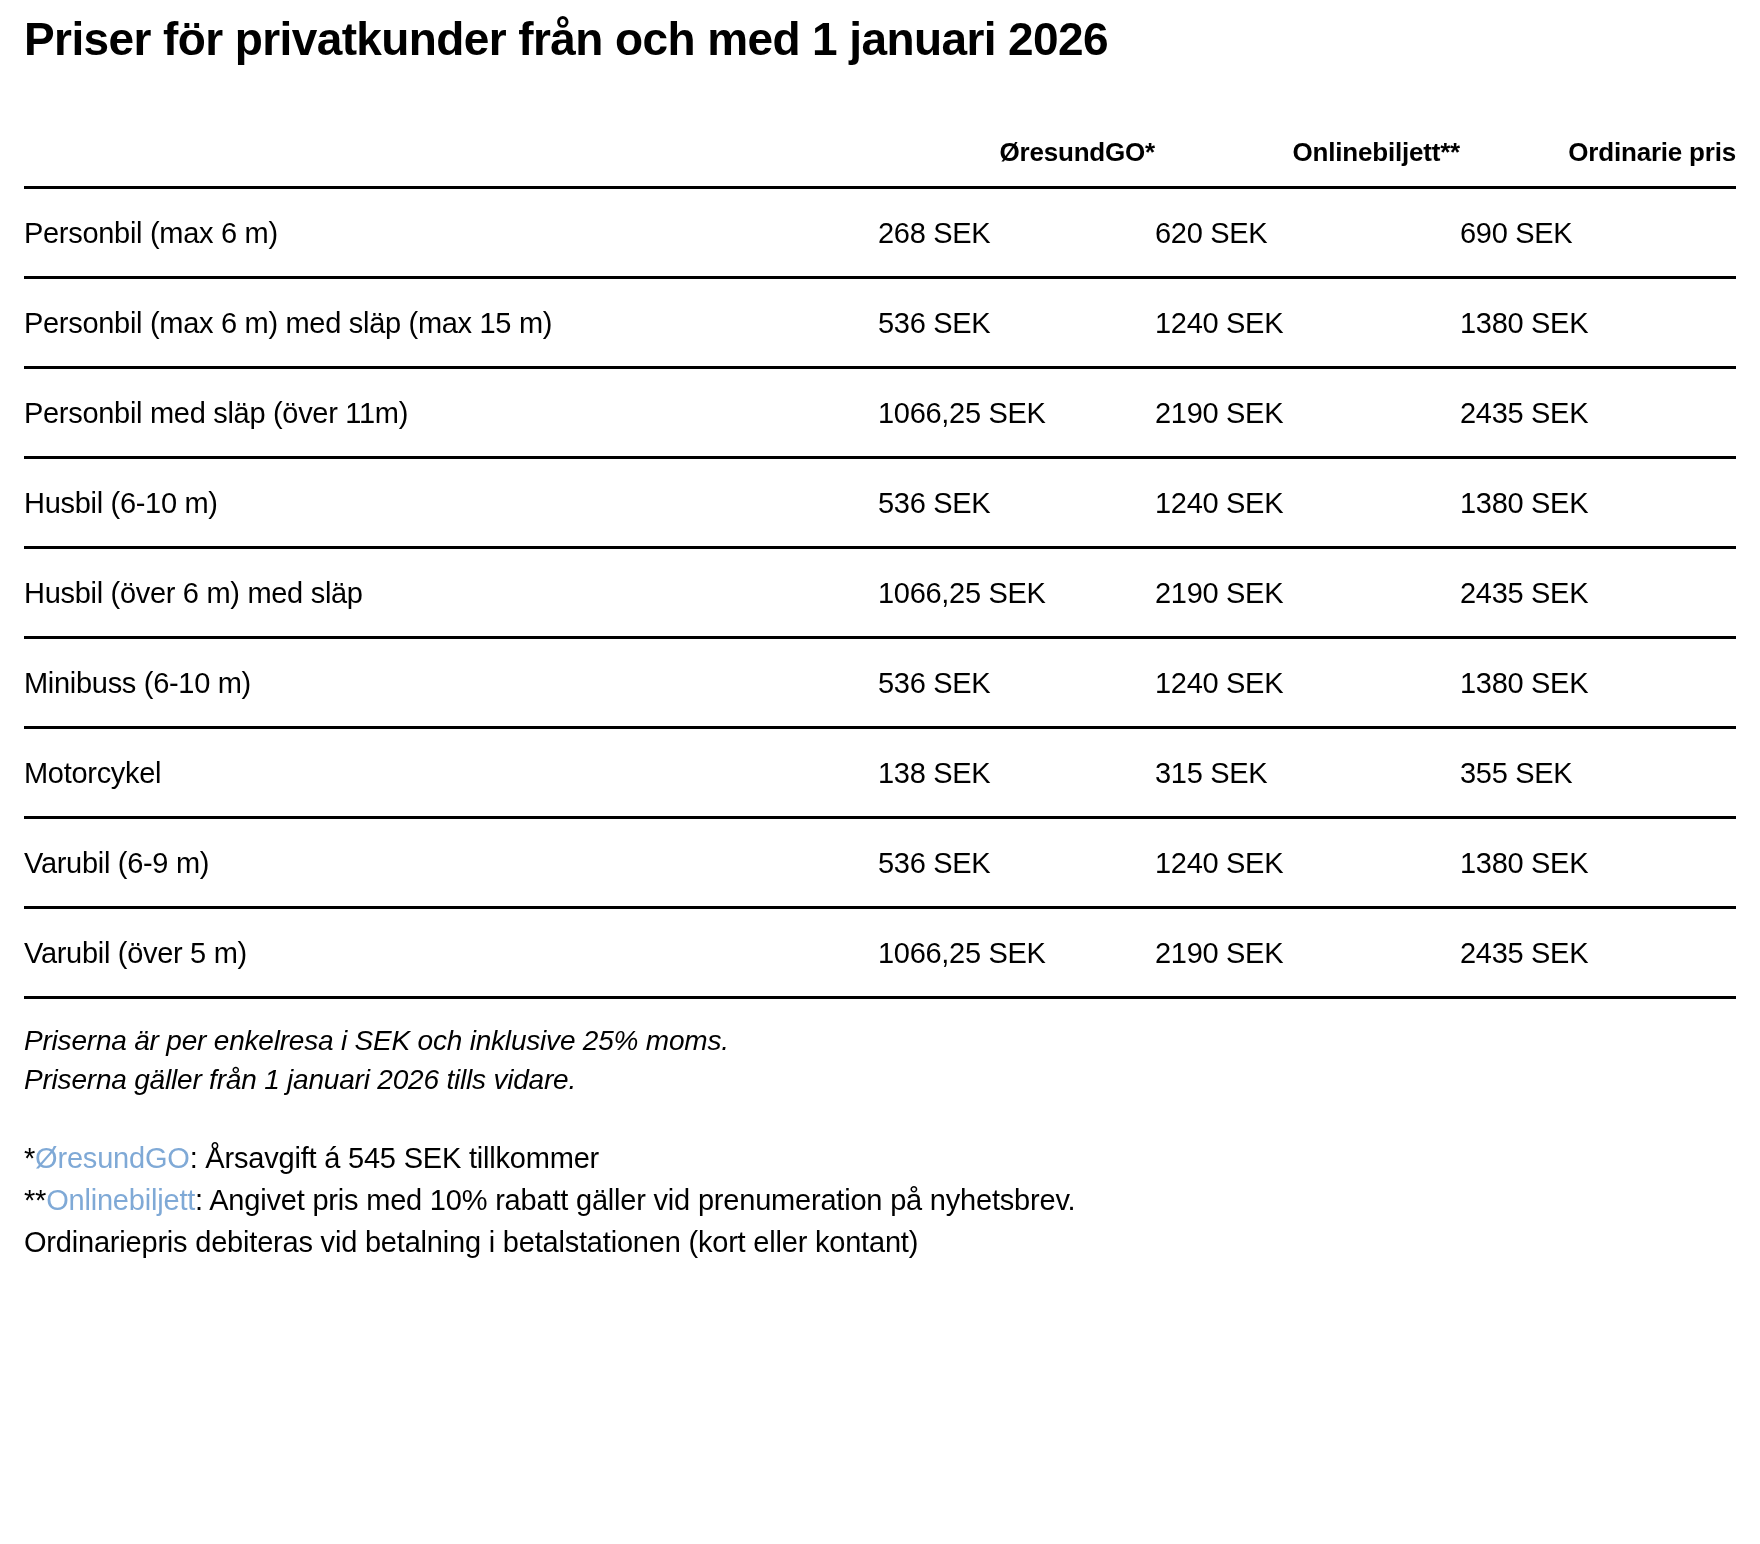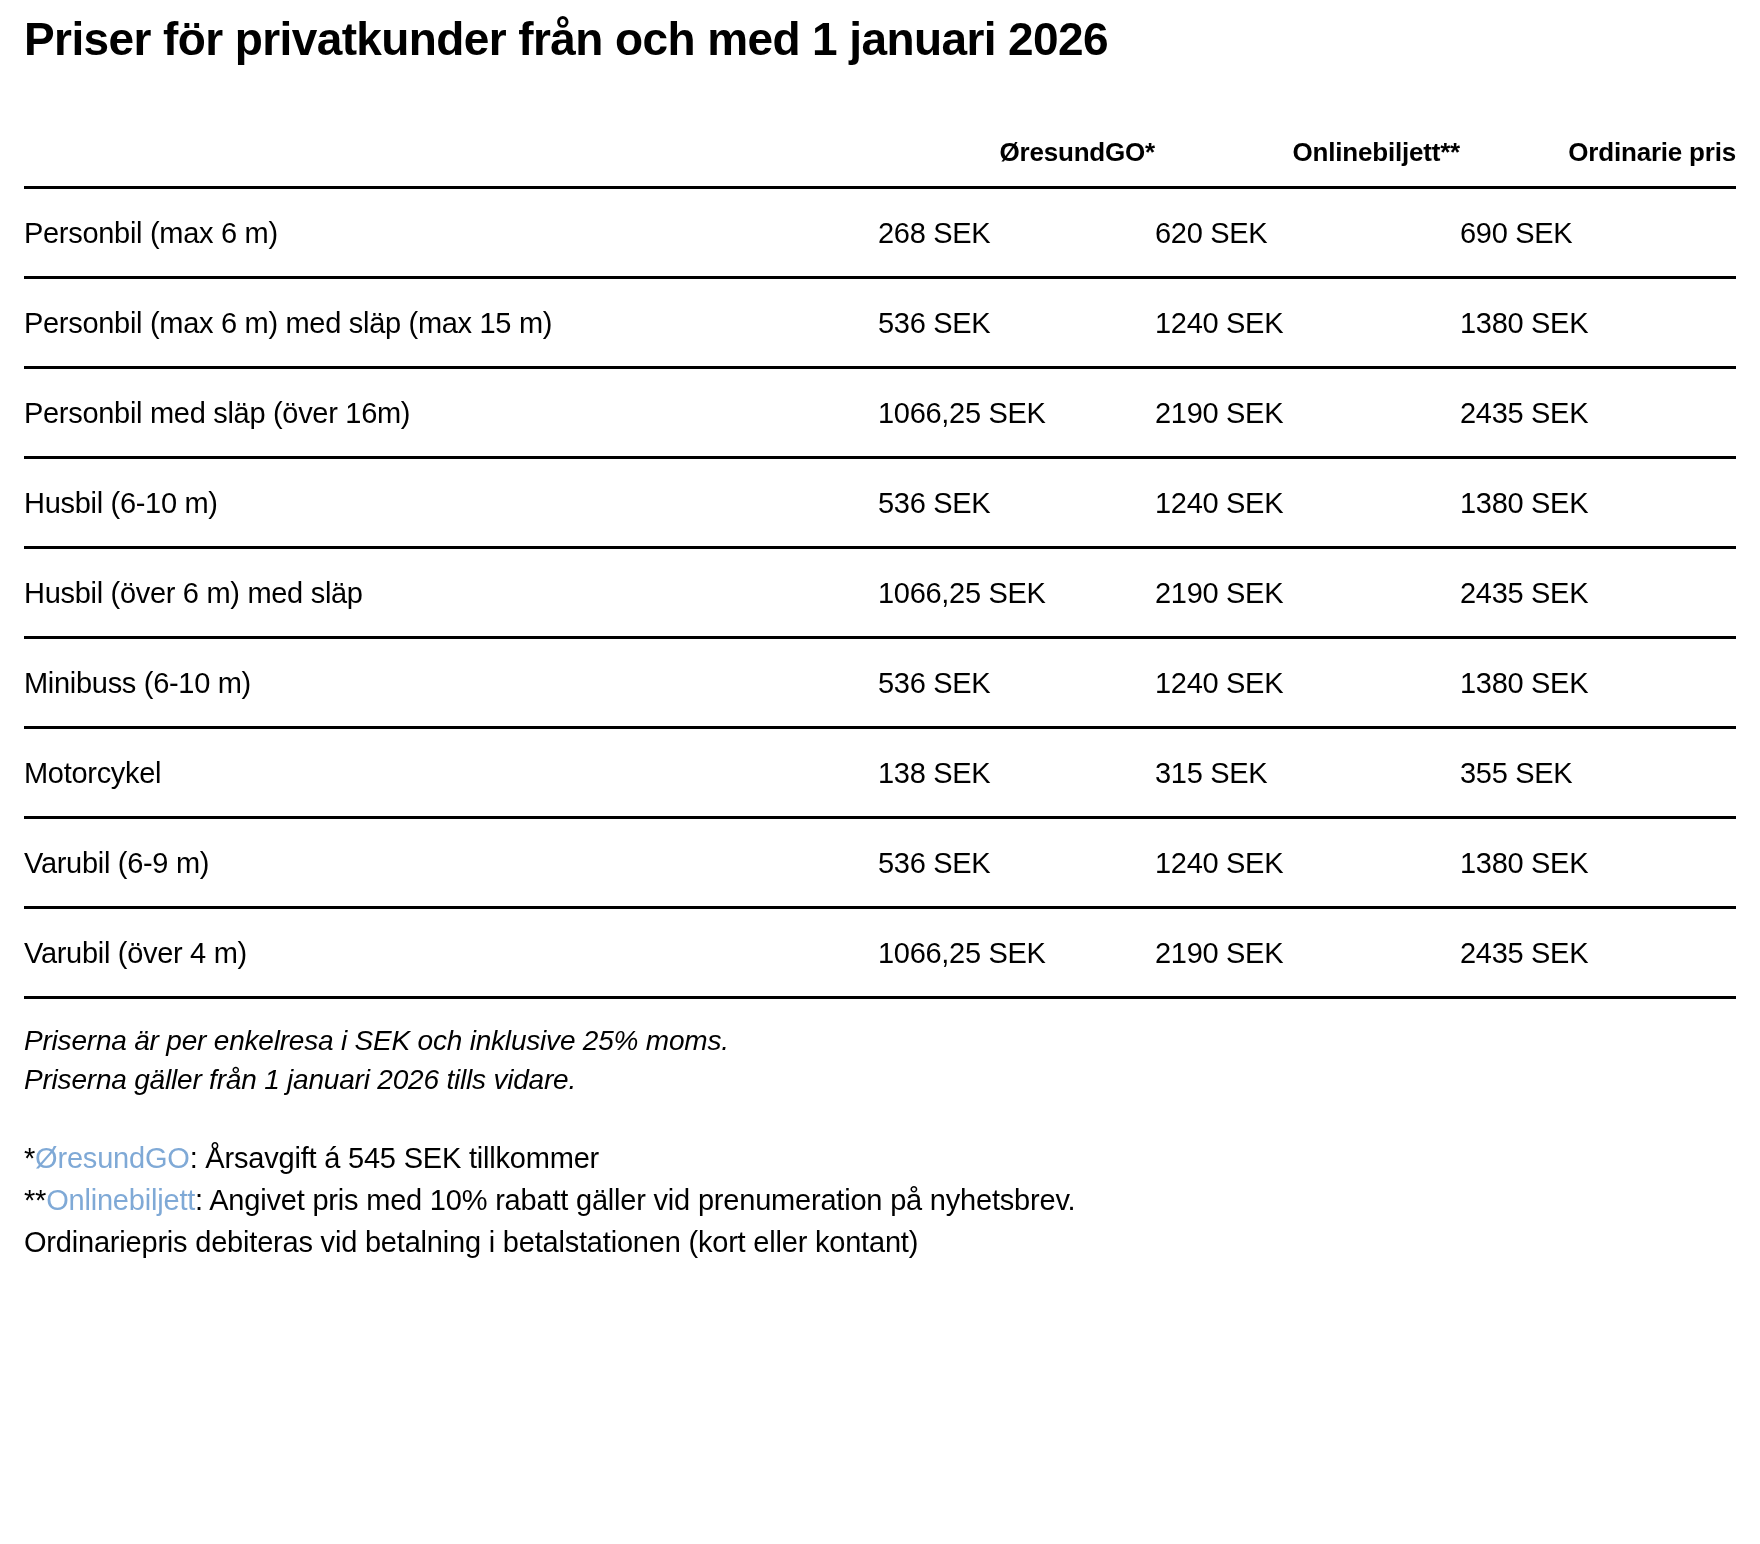--- a/index.html
+++ b/index.html
@@ -143,21 +143,21 @@
         <td>620 SEK</td>
         <td>690 SEK</td>
       </tr>
       <tr>
         <td class="cell-label">Personbil (max 6 m) med släp (max 15 m)</td>
         <td>536 SEK</td>
         <td>1240 SEK</td>
         <td>1380 SEK</td>
       </tr>
       <tr>
-        <td class="cell-label">Personbil med släp (över 16m)</td>
+        <td class="cell-label">Personbil med släp (över 11m)</td>
         <td>1066,25 SEK</td>
         <td>2190 SEK</td>
         <td>2435 SEK</td>
       </tr>
       <tr>
         <td class="cell-label">Husbil (6-10 m)</td>
         <td>536 SEK</td>
         <td>1240 SEK</td>
         <td>1380 SEK</td>
       </tr>
@@ -179,21 +179,21 @@
         <td>315 SEK</td>
         <td>355 SEK</td>
       </tr>
       <tr>
         <td class="cell-label">Varubil (6-9 m)</td>
         <td>536 SEK</td>
         <td>1240 SEK</td>
         <td>1380 SEK</td>
       </tr>
       <tr>
-        <td class="cell-label">Varubil (över 4 m)</td>
+        <td class="cell-label">Varubil (över 5 m)</td>
         <td>1066,25 SEK</td>
         <td>2190 SEK</td>
         <td>2435 SEK</td>
       </tr>
     </tbody>
   </table>
 
   <div class="notes-italic">
     <span class="note-line">Priserna är per enkelresa i SEK och inklusive 25% moms.</span>
     <span class="note-line">Priserna gäller från 1 januari 2026 tills vidare.</span>

